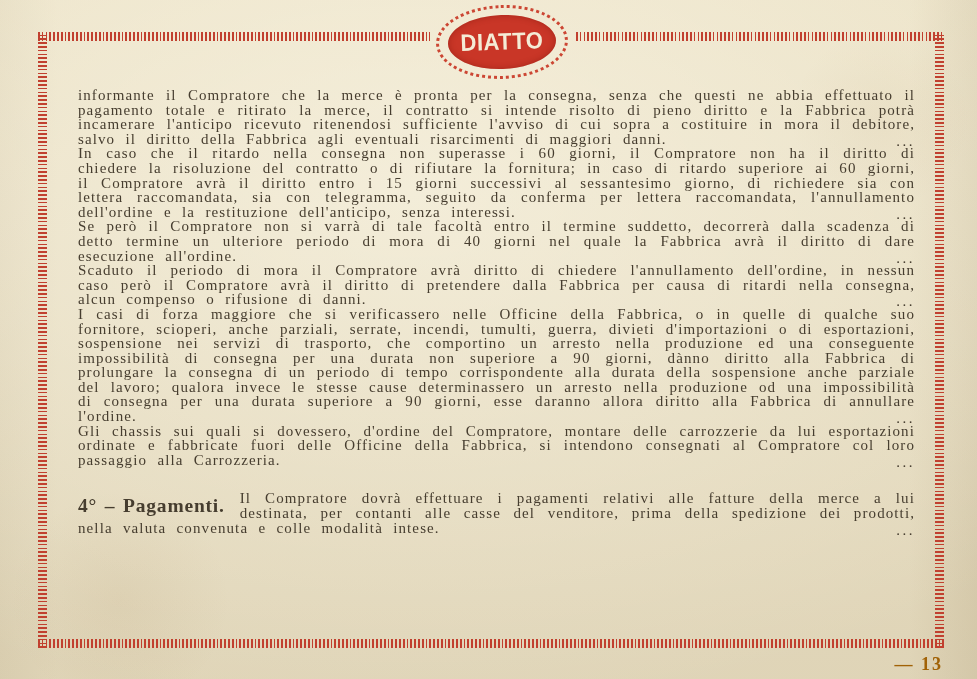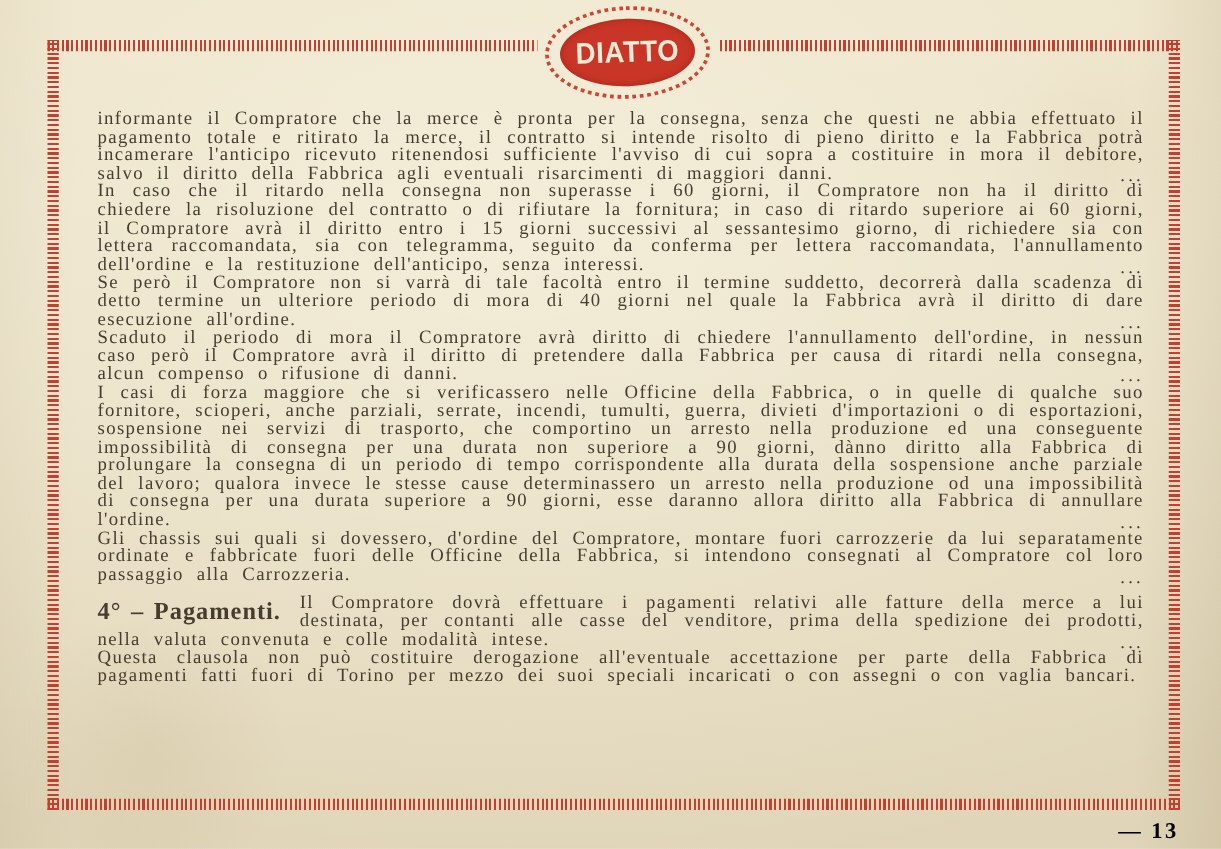--- a/index.html
+++ b/index.html
@@ -47,30 +47,30 @@
   }
 
   
   .textblock{
     position:absolute;left:78px;right:62px;top:88px;
     font-size:15px;line-height:14.6px;
     letter-spacing:1.1px;word-spacing:5.5px;
   }
   .para{position:relative;text-align:justify;}
   .para .dots{position:absolute;right:0;bottom:-2px;letter-spacing:2.5px;word-spacing:0;}
-  .section-lead{margin-top:8px;}
+  .section-lead{margin-top:24px;}
   .section-heading{
     float:left;font-weight:700;font-size:19.5px;line-height:29px;height:29px;
     margin-right:15px;letter-spacing:0.8px;word-spacing:2px;white-space:nowrap;
   }
 
   
   .page-number{
     position:absolute;right:34px;bottom:4px;
-    font-weight:700;font-size:18px;letter-spacing:2px;color:#000000;
+    font-weight:700;font-size:18px;letter-spacing:2px;color:#a16207;
   }
 </style>
 </head>
 <body>
 
 <div class="frame">
   <div class="edge h top-left"></div>
   <div class="edge h top-right"></div>
   <div class="edge h bottom"></div>
   <div class="edge v left"></div>
@@ -106,29 +106,26 @@
     <span>Scaduto il periodo di mora il Compratore avrà diritto di chiedere l'annullamento dell'ordine, in nessun caso però il Compratore avrà il diritto di pretendere dalla Fabbrica per causa di ritardi nella consegna, alcun compenso o rifusione di danni.</span>
     <span class="dots">...</span>
   </div>
 
   <div class="para">
     <span>I casi di forza maggiore che si verificassero nelle Officine della Fabbrica, o in quelle di qualche suo fornitore, scioperi, anche parziali, serrate, incendi, tumulti, guerra, divieti d'importazioni o di esportazioni, sospensione nei servizi di trasporto, che comportino un arresto nella produzione ed una conseguente impossibilità di consegna per una durata non superiore a 90 giorni, dànno diritto alla Fabbrica di prolungare la consegna di un periodo di tempo corrispondente alla durata della sospensione anche parziale del lavoro; qualora invece le stesse cause determinassero un arresto nella produzione od una impossibilità di consegna per una durata superiore a 90 giorni, esse daranno allora diritto alla Fabbrica di annullare l'ordine.</span>
     <span class="dots">...</span>
   </div>
 
   <div class="para">
-    <span>Gli chassis sui quali si dovessero, d'ordine del Compratore, montare fuori carrozzerie da lui separatamente ordinate e fabbricate fuori delle Officine della Fabbrica, si intendono consegnati al Compratore col loro passaggio alla Carrozzeria.</span>
+    <span>Gli chassis sui quali si dovessero, d'ordine del Compratore, montare delle carrozzerie da lui esportazioni ordinate e fabbricate fuori delle Officine della Fabbrica, si intendono consegnati al Compratore col loro passaggio alla Carrozzeria.</span>
     <span class="dots">...</span>
   </div>
 
   <div class="para section-lead">
     <span class="section-heading">4° – Pagamenti.</span>
     <span>Il Compratore dovrà effettuare i pagamenti relativi alle fatture della merce a lui destinata, per contanti alle casse del venditore, prima della spedizione dei prodotti, nella valuta convenuta e colle modalità intese.</span>
     <span class="dots">...</span>
   </div>
 
-  <div class="para">
-    <span>Questa clausola non può costituire derogazione all'eventuale accettazione per parte della Fabbrica di pagamenti fatti fuori di Torino per mezzo dei suoi speciali incaricati o con assegni o con vaglia bancari.</span>
-  </div>
 
 </div>
 
 <div class="page-number">— 13</div>
 
 </body></html>

